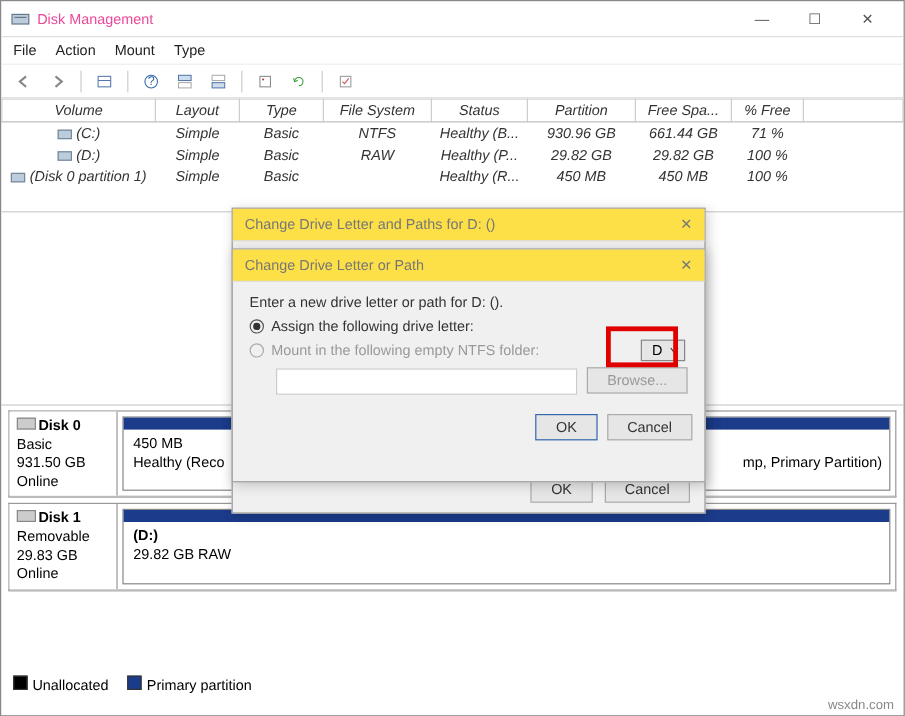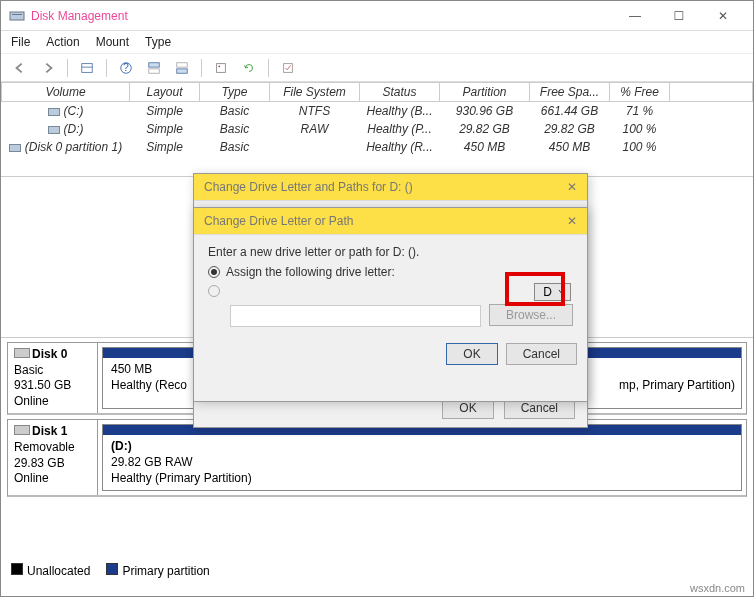--- a/index.html
+++ b/index.html
@@ -238,21 +238,20 @@
       <span>Removable</span><br>
       <span>29.83 GB</span><br>
       <span>Online</span>
     </div>
     <div class="part-row">
       <div class="part">
         <div class="stripe"></div>
         <div class="content">
           <b>(D:)</b><br>
           <span>29.82 GB RAW</span><br>
-          <span>Healthy (Primary Partition)</span>
         </div>
       </div>
     </div>
   </div>
 </div>
 
 <div class="legend">
   <span><span class="sw black"></span><span>Unallocated</span></span>
   <span><span class="sw blue"></span><span>Primary partition</span></span>
 </div>
@@ -276,20 +275,21 @@
     <span>✕</span>
   </div>
   <div class="modal-body">
     <div>Enter a new drive letter or path for D: ().</div>
     <div class="radio-row">
       <span class="radio checked"></span>
       <span>Assign the following drive letter:</span>
     </div>
     <div class="radio-row row-disabled">
       <span class="radio disabled"></span>
+      <span>Mount in the following empty NTFS folder:</span>
     </div>
     <div style="display:flex;gap:8px;align-items:center;text-align:right;">
       <div class="folder-input"></div>
       <div class="btn disabled">Browse...</div>
     </div>
   </div>
   <div class="drive-select">
     <div class="drive-select-inner">
       <span>D</span>
       <span><svg width="8" height="8" viewBox="0 0 8 8">

